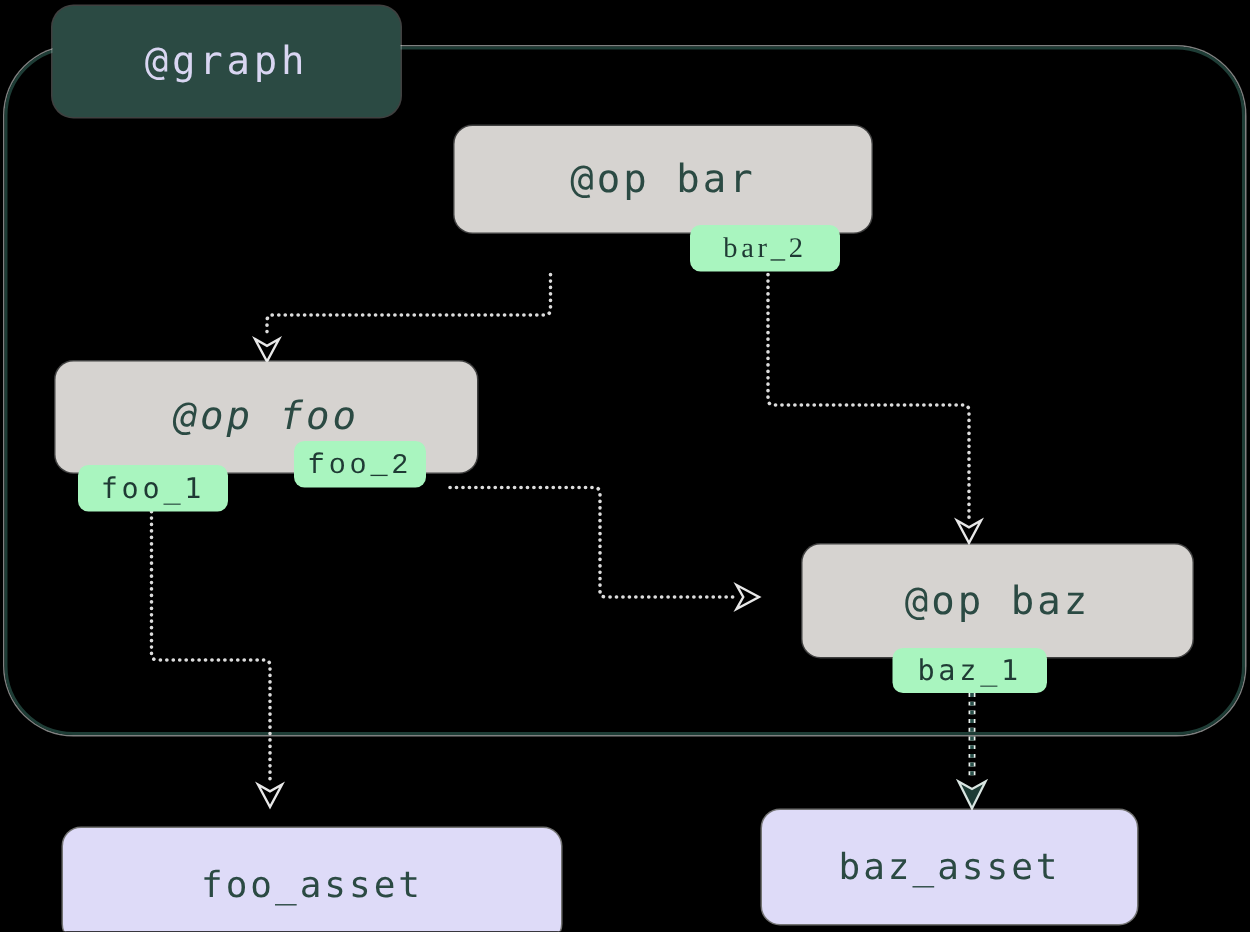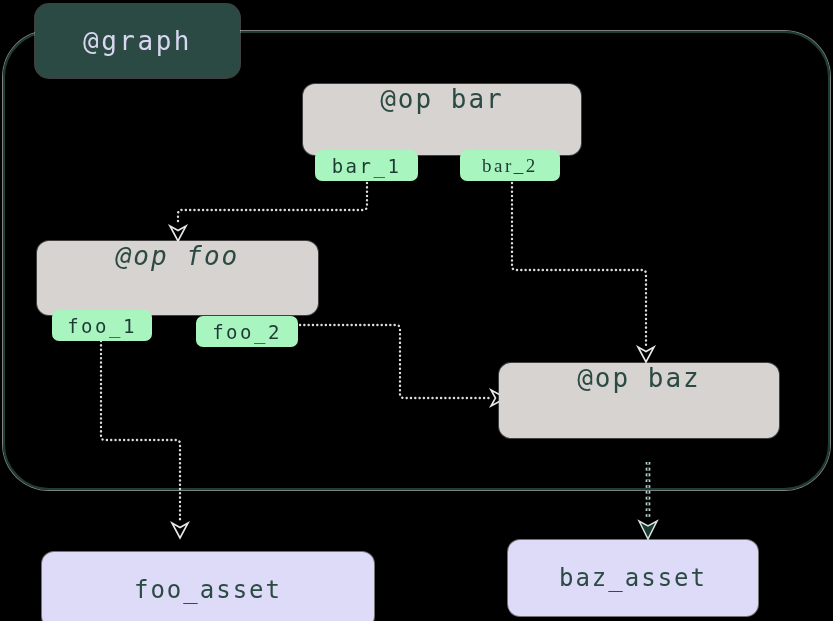--- a/index.html
+++ b/index.html
@@ -10,47 +10,47 @@
   .abs{position:absolute;box-sizing:border-box;}
   
   #graph-border{
     left:3px;top:31px;width:827px;height:459px;
     border:2.5px solid #1e3d36;border-radius:46px;
     box-shadow:0 0 0 1px rgba(255,255,255,0.5);
     z-index:1;
   }
   
   #graph-label{
-    left:35px;top:4px;width:205px;height:74px;
+    left:35px;top:4px;width:232px;height:74px;
     background:#2b4a43;border-radius:14px;
     color:#d9d6f2;font-size:26px;letter-spacing:2.5px;
     display:flex;align-items:center;justify-content:center;
     box-shadow:0 0 0 1px rgba(255,255,255,0.25);
     z-index:4;
   }
   .op-node{
     background:#d6d3d0;border-radius:12px;color:#2b4a43;
     font-size:26px;letter-spacing:2px;
-    display:flex;justify-content:center;
+    display:flex;align-items:center;justify-content:center;
     box-shadow:0 0 0 1px rgba(255,255,255,0.25);
     z-index:3;
   }
   #op-bar{left:303px;top:84px;width:278px;height:71px;}
   #op-foo{left:37px;top:241px;width:281px;height:74px;font-style:italic;}
-  #op-baz{left:499px;top:363px;width:280px;height:75px;}
+  #op-baz{left:535px;top:363px;width:260px;height:75px;}
   .out-tag{
     background:#a9f5bf;border-radius:7px;color:#1f3a34;
     height:31px;font-size:19px;letter-spacing:2.5px;
     display:flex;align-items:center;justify-content:center;
     z-index:5;
   }
   #tag-bar-1{left:315px;top:150px;width:103px;}
   #tag-bar-2{left:460px;top:150px;width:100px;font-family:Liberation Serif, serif;}
   #tag-foo-1{left:52px;top:310px;width:100px;}
-  #tag-foo-2{left:196px;top:316px;width:102px;}
+  #tag-foo-2{left:196px;top:294px;width:88px;font-family:Liberation Mono, monospace;}
   #tag-baz-1{left:595px;top:432px;width:103px;height:30px;}
   .asset-node{
     background:#dedbf8;border-radius:12px;color:#2b4a43;
     font-size:24px;letter-spacing:2px;
     display:flex;align-items:center;justify-content:center;
     box-shadow:0 0 0 1px rgba(255,255,255,0.45);
     z-index:3;
   }
   #asset-foo{left:42px;top:540px;width:332px;height:76px;margin-top:12px;}
   #asset-baz{left:508px;top:540px;width:250px;height:76px;}
@@ -95,40 +95,40 @@
     </g>
   </svg>
 
   <div id="graph-label" class="abs">
     <span>@graph</span>
   </div>
 
   <div id="op-bar" class="abs op-node">
     <span>@op bar</span>
   </div>
-  <div id="tag-bar-1" class="abs out-tag">
-    <span>bar_1</span>
-  </div>
   <div id="tag-bar-2" class="abs out-tag">
     <span>bar_2</span>
   </div>
 
   <div id="op-foo" class="abs op-node">
     <span>@op foo</span>
   </div>
   <div id="tag-foo-1" class="abs out-tag">
     <span>foo_1</span>
   </div>
   <div id="tag-foo-2" class="abs out-tag">
     <span>foo_2</span>
   </div>
 
   <div id="op-baz" class="abs op-node">
     <span>@op baz</span>
   </div>
+  <div id="tag-baz-1" class="abs out-tag">
+    <span>baz_1</span>
+  </div>
 
   <div id="asset-foo" class="abs asset-node">
     <span>foo_asset</span>
   </div>
   <div id="asset-baz" class="abs asset-node">
     <span>baz_asset</span>
   </div>
 
 </div>
 

